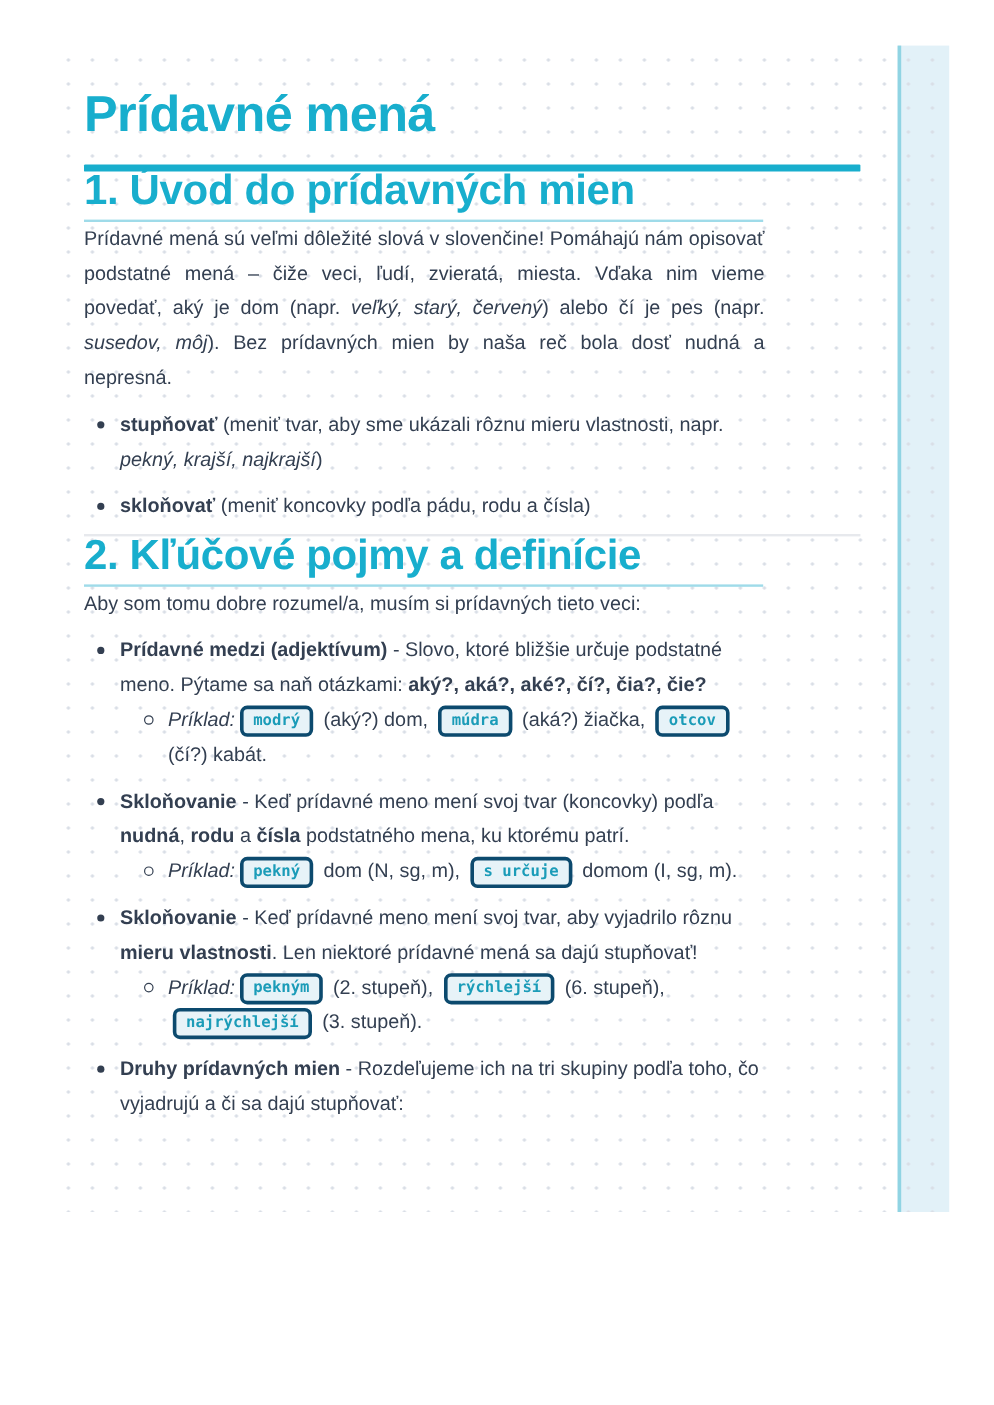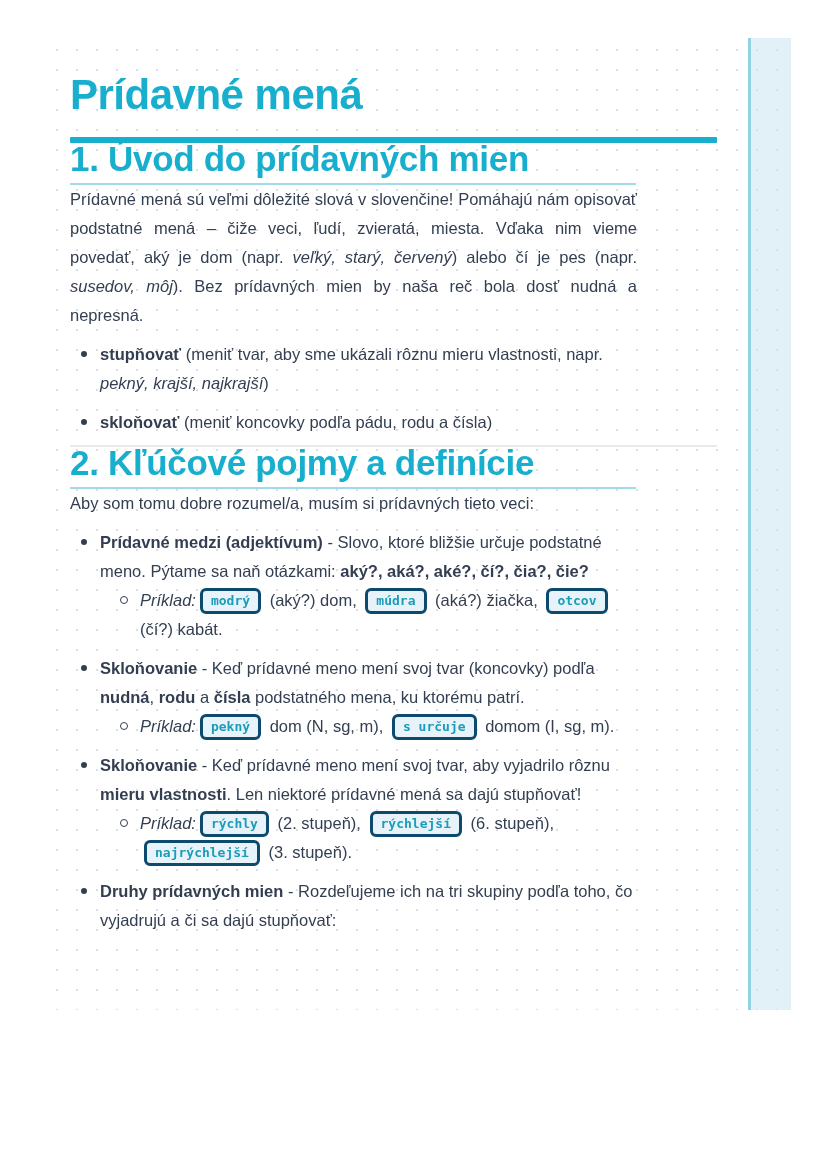--- a/index.html
+++ b/index.html
@@ -107,21 +107,21 @@
         </li>
 
         <li class="main"><strong>Skloňovanie</strong><span> - Keď prídavné meno mení svoj tvar (koncovky) podľa </span><strong>nudná</strong><span>, </span><strong>rodu</strong><span> a </span><strong>čísla</strong><span> podstatného mena, ku ktorému patrí.</span>
           <ul class="sub">
             <li class="subitem"><em>Príklad:</em><span class="chip">pekný</span><span> dom (N, sg, m), </span><span class="chip">s určuje</span><span> domom (I, sg, m).</span></li>
           </ul>
         </li>
 
         <li class="main"><strong>Skloňovanie</strong><span> - Keď prídavné meno mení svoj tvar, aby vyjadrilo rôznu </span><strong>mieru vlastnosti</strong><span>. Len niektoré prídavné mená sa dajú stupňovať!</span>
           <ul class="sub">
-            <li class="subitem"><em>Príklad:</em><span class="chip">rýchly</span><span> (2. stupeň), </span><span class="chip">rýchlejší</span><span> (6. stupeň), </span><span class="chip">najrýchlejší</span><span> (3. stupeň).</span></li>
+            <li class="subitem"><em>Príklad:</em><span class="chip">pekným</span><span> (2. stupeň), </span><span class="chip">rýchlejší</span><span> (6. stupeň), </span><span class="chip">najrýchlejší</span><span> (3. stupeň).</span></li>
           </ul>
         </li>
 
         <li class="main"><strong>Druhy prídavných mien</strong><span> - Rozdeľujeme ich na tri skupiny podľa toho, čo vyjadrujú a či sa dajú stupňovať:</span></li>
 
       </ul>
     </section>
   </div>
 
   <div class="footer">(c) Knowunity 2025</div>

